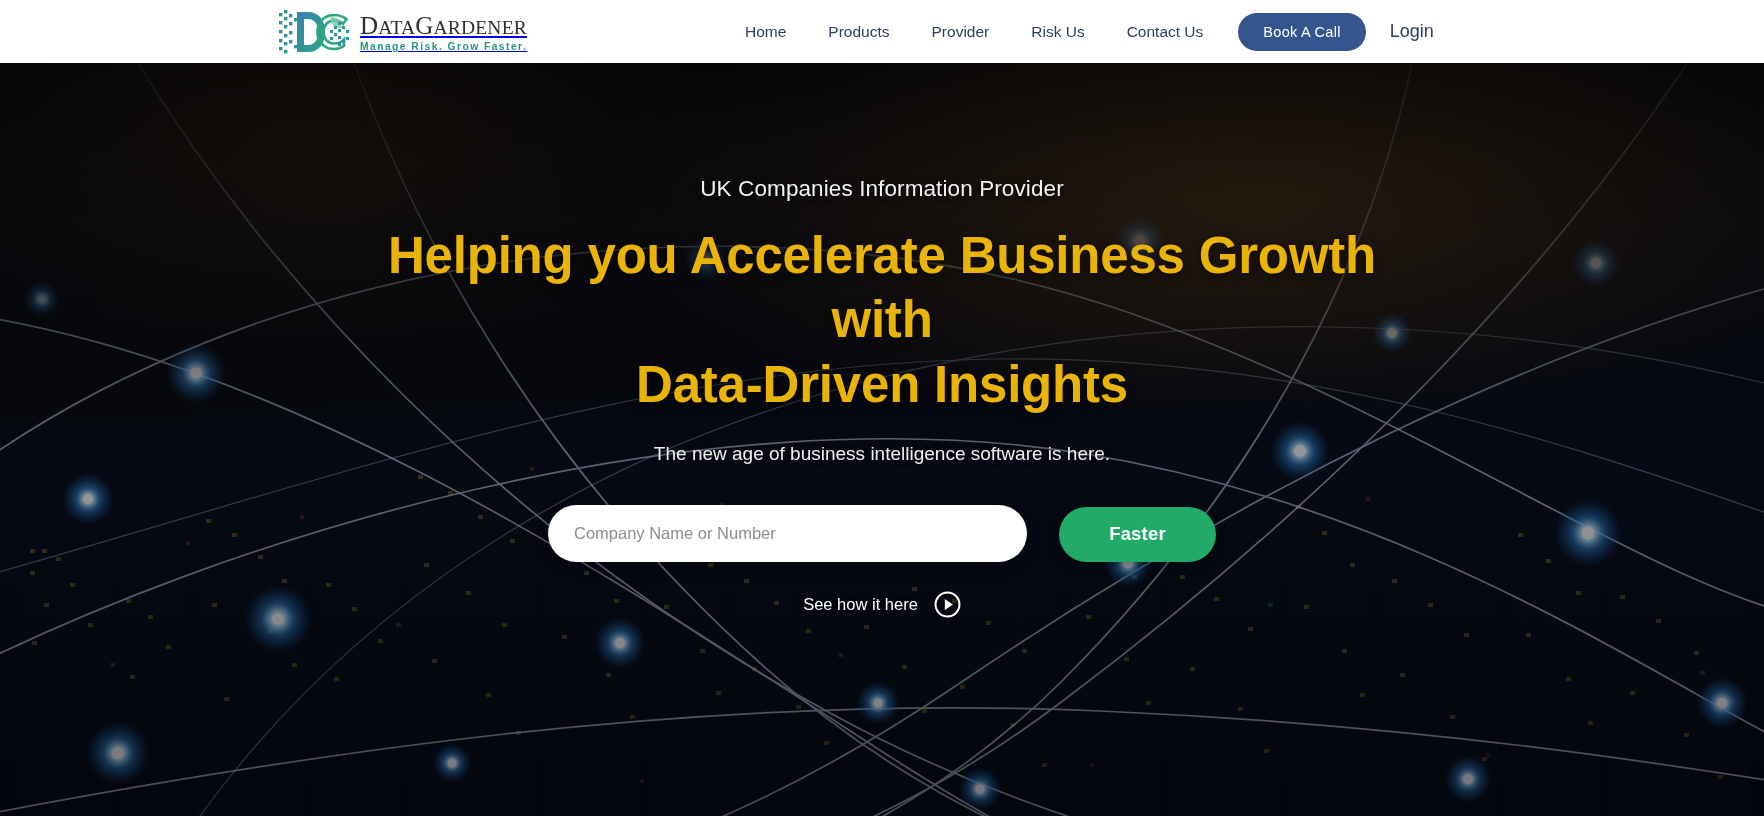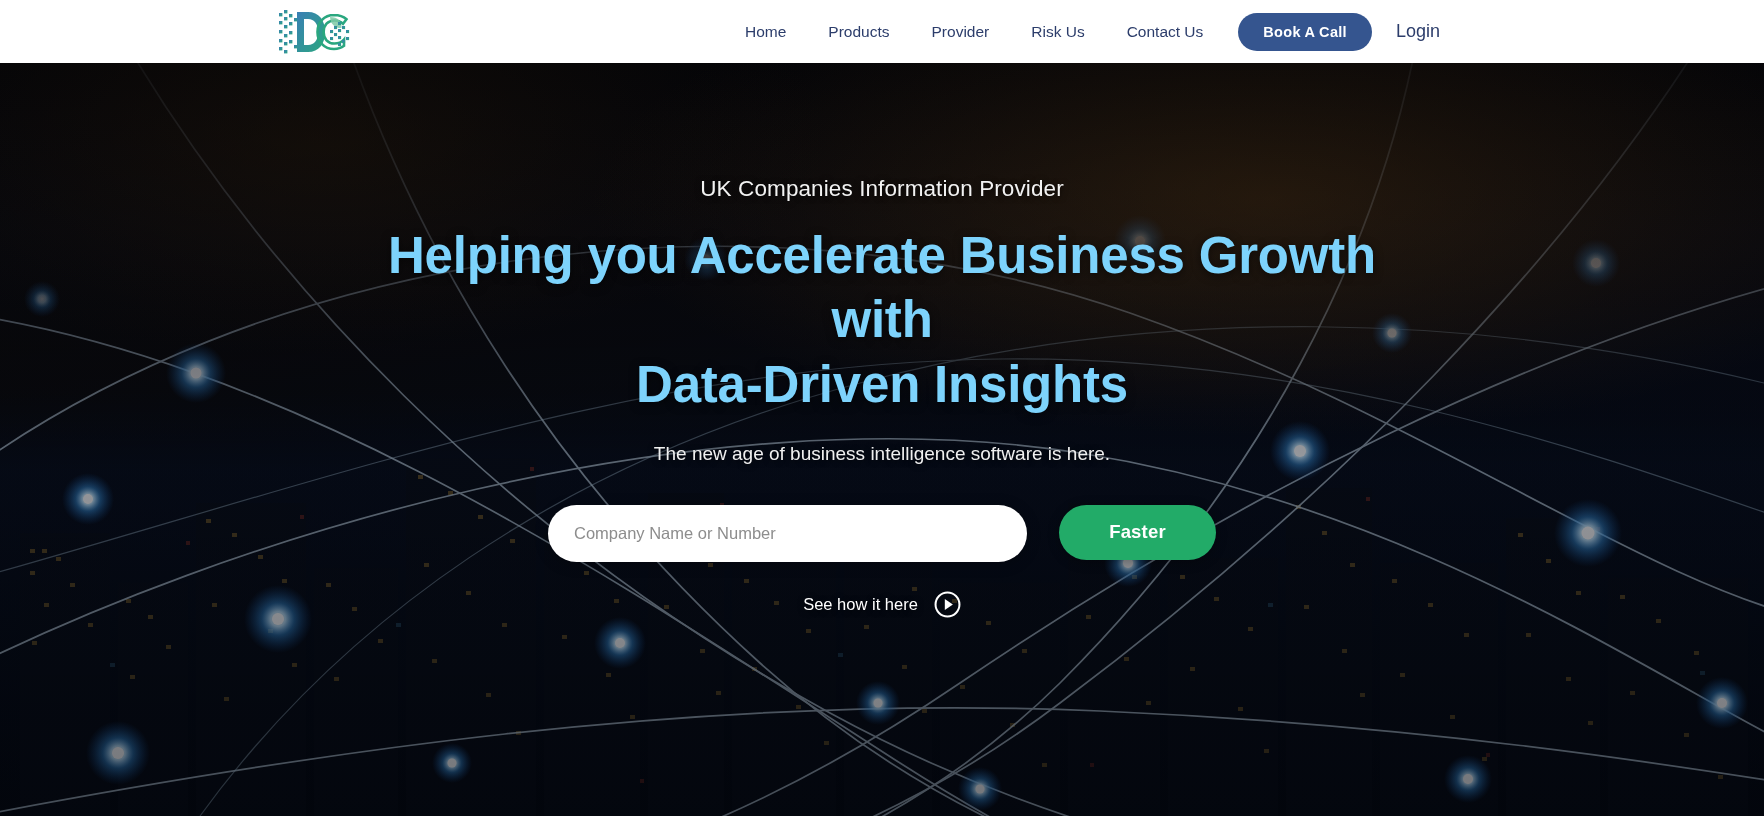--- a/index.html
+++ b/index.html
@@ -41,21 +41,21 @@
   .nav {
     position:absolute; left:724px; top:0; height:63px;
     display:flex; align-items:center; gap:0;
   }
   .nav a.nav-link {
     font-size:15.5px; color:#2c3d6b; text-decoration:none;
     padding:8px 21px; line-height:63px; white-space:nowrap;
   }
   .btn-book {
     display:inline-block; background:#35558f; color:#ffffff;
-    font-size:14.5px; font-weight:bold; letter-spacing:.3px;
+    font-size:14.5px; font-weight:normal; letter-spacing:.3px;
     padding:11px 25px; border-radius:22px; text-decoration:none;
     margin-left:14px; white-space:nowrap;
   }
   .btn-login {
     font-size:18px; color:#2c3d6b; text-decoration:none;
     margin-left:24px; white-space:nowrap;
   }
 
   
   .hero {
@@ -75,29 +75,29 @@
   .hero-content {
     position:absolute; inset:0; z-index:10;
     display:flex; flex-direction:column; align-items:center;
   }
   .eyebrow {
     margin-top:113px; font-size:22.5px; color:#f2f2f2; font-weight:400;
     letter-spacing:.1px; text-shadow:0 1px 6px rgba(0,0,0,.65);
   }
   .headline {
     margin-top:22px; width:1100px; text-align:center;
-    font-size:51px; font-weight:bold; color:#7dd3fc; line-height:1.26;
+    font-size:51px; font-weight:bold; color:#eab308; line-height:1.26;
     letter-spacing:-.2px; text-shadow:0 2px 10px rgba(0,0,0,.55);
   }
   .subhead {
     margin-top:26px; font-size:19px; color:#f0f0f0; font-weight:400;
     text-shadow:0 1px 6px rgba(0,0,0,.6);
   }
   .search-row {
-    margin-top:40px; display:flex; align-items:flex-start; gap:32px;
+    margin-top:40px; display:flex; align-items:flex-end; gap:32px;
   }
   .search-input {
     width:479px; height:57px; border:none; outline:none;
     border-radius:29px; background:#ffffff;
     padding:0 26px; font-size:16.5px; color:#333;
     font-family:"Liberation Sans", sans-serif;
     box-shadow:0 2px 14px rgba(0,0,0,.25);
   }
   .search-input::placeholder { color:#8d8d8d; }
   .btn-search {
@@ -170,20 +170,24 @@
           <rect x="64" y="17" width="3.1" height="3.1"></rect>
           <rect x="64" y="31" width="3.1" height="3.1"></rect>
           <rect x="68" y="21" width="3.1" height="3.1"></rect>
           <rect x="68" y="28" width="3.1" height="3.1"></rect>
           <rect x="52" y="21" width="3.1" height="3.1"></rect>
           <rect x="52" y="28" width="3.1" height="3.1"></rect>
           <rect x="60" y="13" width="3.1" height="3.1"></rect>
           <rect x="60" y="34" width="3.1" height="3.1"></rect>
         </g>
       </svg>
+      <span class="logo-text-block">
+        <span class="logo-word"><span class="cap">D</span><span class="sm">ATA</span><span class="cap">G</span><span class="sm">ARDENER</span></span>
+        <span class="logo-tag">Manage Risk. Grow Faster.</span>
+      </span>
     </a>
 
     <nav class="nav">
       <a class="nav-link" href="#">Home</a>
       <a class="nav-link" href="#">Products</a>
       <a class="nav-link" href="#">Provider</a>
       <a class="nav-link" href="#">Risk Us</a>
       <a class="nav-link" href="#">Contact Us</a>
       <a class="btn-book" href="#">Book A Call</a>
       <a class="btn-login" href="#">Login</a>

